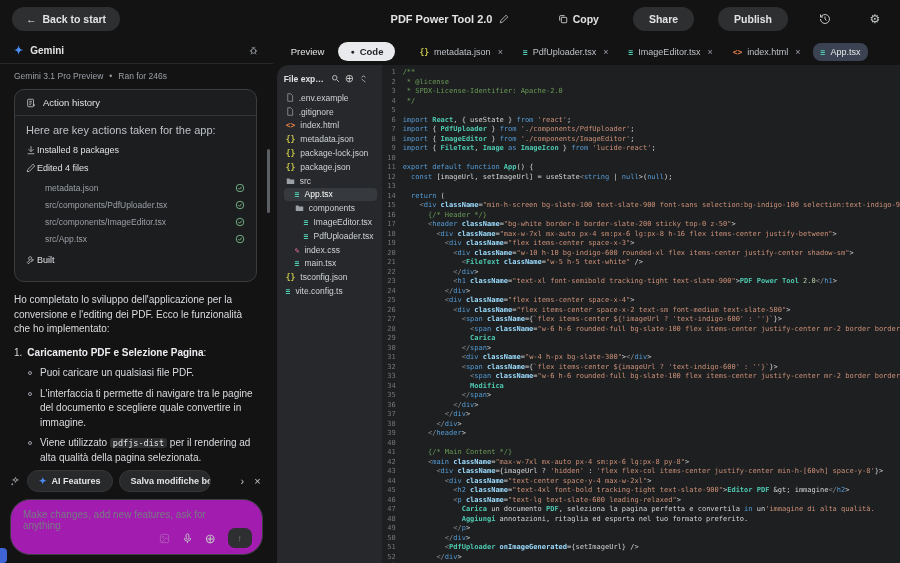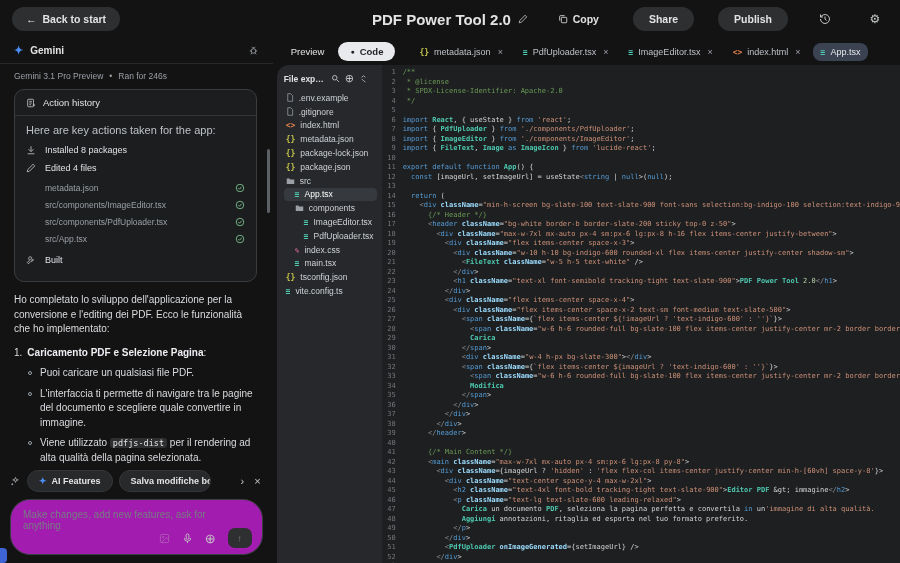--- a/index.html
+++ b/index.html
@@ -5,21 +5,21 @@
   * { margin:0; padding:0; box-sizing:border-box; }
   html,body { width:900px; height:563px; overflow:hidden; background:#131314;
     font-family:"Liberation Sans", sans-serif; color:#e3e3e3; }
   svg { display:block; }
 
   
   .topbar { height:38px; display:flex; align-items:center; padding:0 12px; position:relative; background:#131314; }
   .back-pill { display:flex; align-items:center; gap:6px; background:#2d2f31; border-radius:999px;
     padding:6px 14px; font-size:10.5px; font-weight:bold; cursor:pointer; }
   .tb-center { position:absolute; left:0; right:0; display:flex; justify-content:center; align-items:center; gap:7px;
-    font-size:15px; font-weight:bold; pointer-events:none; }
+    font-size:11px; font-weight:bold; pointer-events:none; }
   .tb-right { margin-left:auto; display:flex; align-items:center; gap:24px; }
   .tb-btn { display:flex; align-items:center; gap:5px; font-size:10.5px; font-weight:bold; padding:6px 10px; border-radius:999px; cursor:pointer; }
   .tb-pill { background:#2d2f31; padding:6px 16px; }
   .tb-ico { width:26px; height:26px; display:flex; align-items:center; justify-content:center; color:#c4c7c5; font-size:12px; cursor:pointer; }
 
   .main { display:flex; height:525px; }
 
   
   .left { width:318px; display:flex; flex-direction:column; position:relative; }
   .l-head { height:26px; display:flex; align-items:center; padding:0 14px; border-bottom:1px solid #26282a; }
@@ -28,21 +28,21 @@
   .l-bug { margin-left:auto; color:#9aa0a6; cursor:pointer; }
   .l-model { padding:7px 14px 2px; font-size:8.5px; color:#9aa0a6; display:flex; gap:6px; align-items:center; }
   .l-scroll { flex:1; overflow:hidden; padding:6px 16px 0 14px; position:relative; }
   .chat-sb { position:absolute; right:3px; top:66px; width:3px; height:64px; background:#5c5f63; border-radius:2px; }
 
   .card { border:1px solid #3a3d40; border-radius:10px; background:#1c1d1f; }
   .card-h { display:flex; align-items:center; gap:7px; padding:7px 11px; border-bottom:1px solid #33363a;
     font-size:9.5px; color:#dfe1e5; }
   .card-b { padding:8px 11px 10px; }
   .card-intro { font-size:11px; color:#bdc1c6; margin-bottom:9px; }
-  .act-row { display:flex; align-items:center; gap:8px; font-size:9px; color:#dfe1e5; margin:8px 0 6px; }
+  .act-row { display:flex; align-items:center; font-size:9px; color:#dfe1e5; margin:8px 0 6px; }
   .act-row .aic { color:#c4c7c5; width:11px; }
   .act-file { display:flex; align-items:center; font-size:8.5px; color:#9aa0a6; padding:3.5px 0 3.5px 19px; }
   .act-file .chk { margin-left:auto; }
 
   .msg { margin-top:11px; font-size:10px; line-height:14.5px; color:#d9dbde; }
   .msg b { color:#eceef1; }
   .msg-code { font-family:"DejaVu Sans Mono", monospace; font-size:8.5px; background:#2d2f31; border-radius:3px; padding:0 3px; color:#e3e3e3; }
   .sec-t { display:flex; gap:5px; margin:9px 0 2px; }
   .blt { display:flex; gap:8px; margin:6px 0 6px 14px; }
   .blt .o { width:4px; height:4px; border:1px solid #9aa0a6; border-radius:50%; margin-top:5px; flex:none; }
@@ -185,28 +185,28 @@
                 <span>Edited 4 files</span>
               </div>
               <div class="act-file">
                 <span>metadata.json</span>
                 <svg class="chk" width="10" height="10" viewBox="0 0 24 24" fill="none" stroke="#81c995" stroke-width="2">
                   <circle cx="12" cy="12" r="9"></circle>
                   <path d="M8 12l3 3 5-6"></path>
                 </svg>
               </div>
               <div class="act-file">
-                <span>src/components/ImageEditor.tsx</span>
+                <span>src/components/PdfUploader.tsx</span>
                 <svg class="chk" width="10" height="10" viewBox="0 0 24 24" fill="none" stroke="#81c995" stroke-width="2">
                   <circle cx="12" cy="12" r="9"></circle>
                   <path d="M8 12l3 3 5-6"></path>
                 </svg>
               </div>
               <div class="act-file">
-                <span>src/components/PdfUploader.tsx</span>
+                <span>src/components/ImageEditor.tsx</span>
                 <svg class="chk" width="10" height="10" viewBox="0 0 24 24" fill="none" stroke="#81c995" stroke-width="2">
                   <circle cx="12" cy="12" r="9"></circle>
                   <path d="M8 12l3 3 5-6"></path>
                 </svg>
               </div>
               <div class="act-file">
                 <span>src/App.tsx</span>
                 <svg class="chk" width="10" height="10" viewBox="0 0 24 24" fill="none" stroke="#81c995" stroke-width="2">
                   <circle cx="12" cy="12" r="9"></circle>
                   <path d="M8 12l3 3 5-6"></path>

